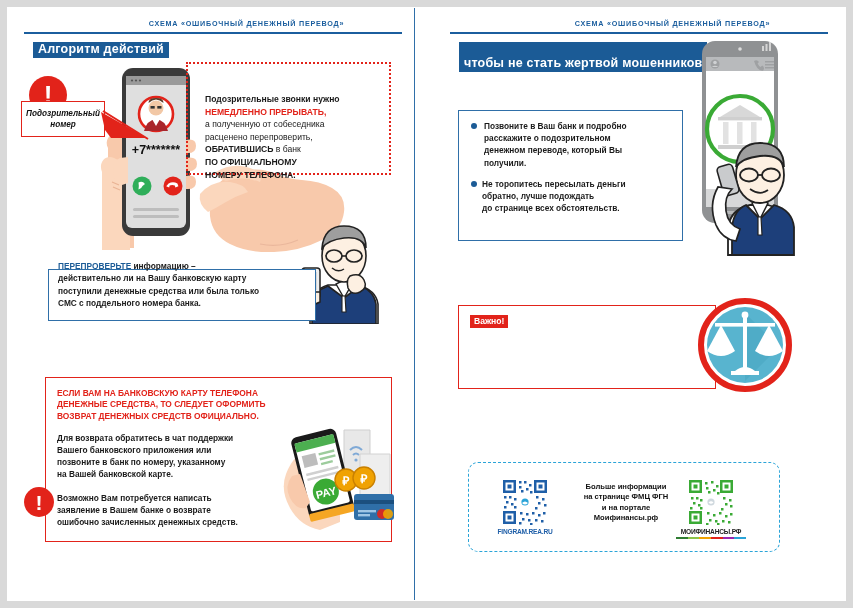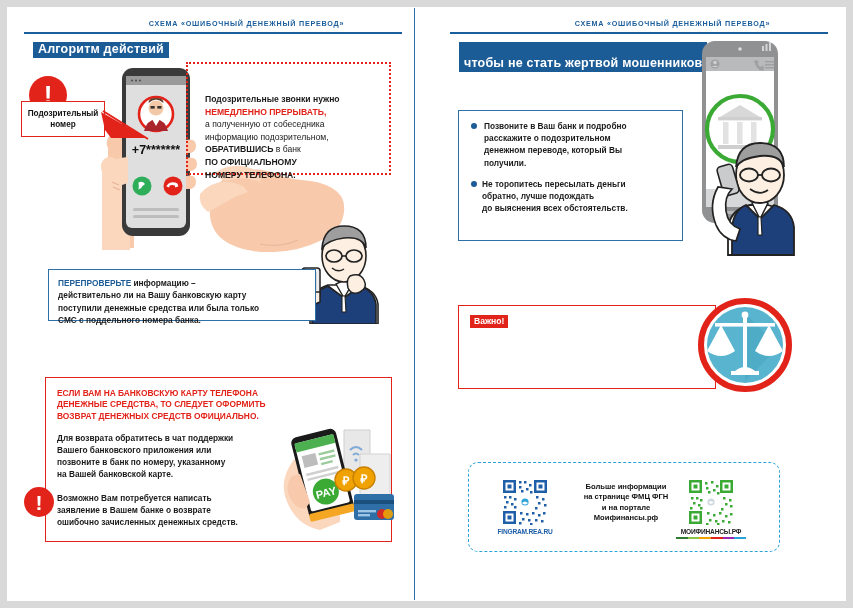--- a/index.html
+++ b/index.html
@@ -131,21 +131,21 @@
   .excl span{
     color:#fff;font-weight:bold;line-height:1;
     font-family:"Liberation Sans",sans-serif;
   }
 
   
   .callout{
     position:absolute;
     border:1.7px solid #e2231a;background:#fff;
     display:flex;align-items:center;justify-content:center;
-    text-align:center;box-sizing:border-box;
+    text-align:center;box-sizing:border-box;font-style:italic;
   }
   .callout span{
     font-size:8.2px;line-height:11px;color:#111;font-weight:bold;
   }
 
   
   .vazhno{
     position:absolute;background:#e2231a;color:#fff;
     font-size:8.6px;font-weight:bold;padding:1px 4px 2px 4px;line-height:10px;
   }
@@ -245,21 +245,21 @@
     <svg class="abs" style="left:101px;top:108px;" width="56" height="36" viewBox="0 0 56 36">
       <path d="M0 4 L46 30 L10 30 L4 22 Z" fill="#e2231a"></path>
       <path d="M2 3 L47 31" stroke="#e2231a" stroke-width="2"></path>
     </svg>
 
     <div class="dotted-box" style="left:186px;top:62px;width:205px;height:113px;"></div>
     <div class="dotted-text" style="left:205px;top:74px;width:180px;margin-top:19px;">
       <span>Подозрительные звонки нужно</span><br>
       <span class="hl">НЕМЕДЛЕННО ПРЕРЫВАТЬ,</span><br>
       <span class="norm">а полученную от собеседника</span><br>
-      <span class="norm">информацию подозрительном,</span><br>
+      <span class="norm">расценено перепроверить,</span><br>
       <span>ОБРАТИВШИСЬ</span><span class="norm"> в банк</span><br>
       <span>ПО ОФИЦИАЛЬНОМУ</span><br>
       <span>НОМЕРУ ТЕЛЕФОНА.</span>
     </div>
 
     <svg class="abs" style="left:292px;top:216px;" width="104" height="108" viewBox="0 0 104 108">
 
       <path d="M18 108 L18 88 q2 -14 18 -19 l30 0 q18 5 20 19 l0 20z" fill="#ffffff" stroke="#222" stroke-width="1.6"></path>
       <path d="M36 70 l16 12 l16 -12 q14 5 16 18 l0 20 l-64 0 l0 -20 q2 -13 16 -18z" fill="#1d3f7a" stroke="#222" stroke-width="1.6"></path>
       <path d="M44 68 l8 14 l8 -14 l-6 -3 l-4 0z" fill="#ffffff" stroke="#222" stroke-width="1.4"></path>
@@ -274,21 +274,21 @@
       <path d="M40 52 q6 5 12 1" stroke="#222" stroke-width="1.5" fill="none"></path>
 
       <path d="M58 60 q10 -4 14 4 q4 8 -4 12 q-8 4 -12 -4 q-2 -8 2 -12z" fill="#fdf0e2" stroke="#222" stroke-width="1.5"></path>
 
       <rect x="10" y="52" width="18" height="30" rx="3" fill="#f0f0f0" stroke="#222" stroke-width="1.5"></rect>
       <rect x="13" y="56" width="12" height="18" fill="#d8d8d8"></rect>
       <path d="M6 60 q-4 14 4 24 q8 8 18 2 l0 -10 l-14 0 l0 -16z" fill="#fdf0e2" stroke="#222" stroke-width="1.5"></path>
     </svg>
 
     <div class="blue-box" style="left:48px;top:269px;width:268px;height:52px;"></div>
-    <div class="blue-text" style="left:58px;top:277px;width:252px;">
+    <div class="blue-text" style="left:58px;top:260px;width:252px;">
       <span class="hl">ПЕРЕПРОВЕРЬТЕ</span><span> информацию –</span><br>
       <span>действительно ли на Вашу банковскую карту</span><br>
       <span>поступили денежные средства или была только</span><br>
       <span>СМС с поддельного номера банка.</span>
     </div>
 
     <div class="red-box" style="left:45px;top:377px;width:347px;height:165px;"></div>
     <div class="red-head" style="left:57px;top:388px;width:300px;">
       <span>ЕСЛИ ВАМ НА БАНКОВСКУЮ КАРТУ ТЕЛЕФОНА</span><br>
       <span>ДЕНЕЖНЫЕ СРЕДСТВА, ТО СЛЕДУЕТ ОФОРМИТЬ</span><br>
@@ -415,21 +415,21 @@
           <span>расскажите о подозрительном</span><br>
           <span>денежном переводе, который Вы</span><br>
           <span>получили.</span>
         </div>
       </div>
       <div class="bullet-row" style="padding-left:11px;">
         <span class="bullet-dot"></span>
         <div class="bullet-txt">
           <span>Не торопитесь пересылать деньги</span><br>
           <span>обратно, лучше подождать</span><br>
-          <span>до выяснения всех обстоятельств.</span>
+          <span>до странице всех обстоятельств.</span>
         </div>
       </div>
     </div>
 
     <div class="red-box" style="left:32px;top:305px;width:258px;height:84px;"></div>
     <div class="vazhno" style="left:44px;top:315px;">Важно!</div>
 
     <svg class="abs" style="left:271px;top:297px;" width="96" height="96" viewBox="0 0 96 96">
       <circle cx="48" cy="48" r="44" fill="#ffffff" stroke="#e2231a" stroke-width="6"></circle>
       <circle cx="48" cy="48" r="38" fill="#58b4cf"></circle>

